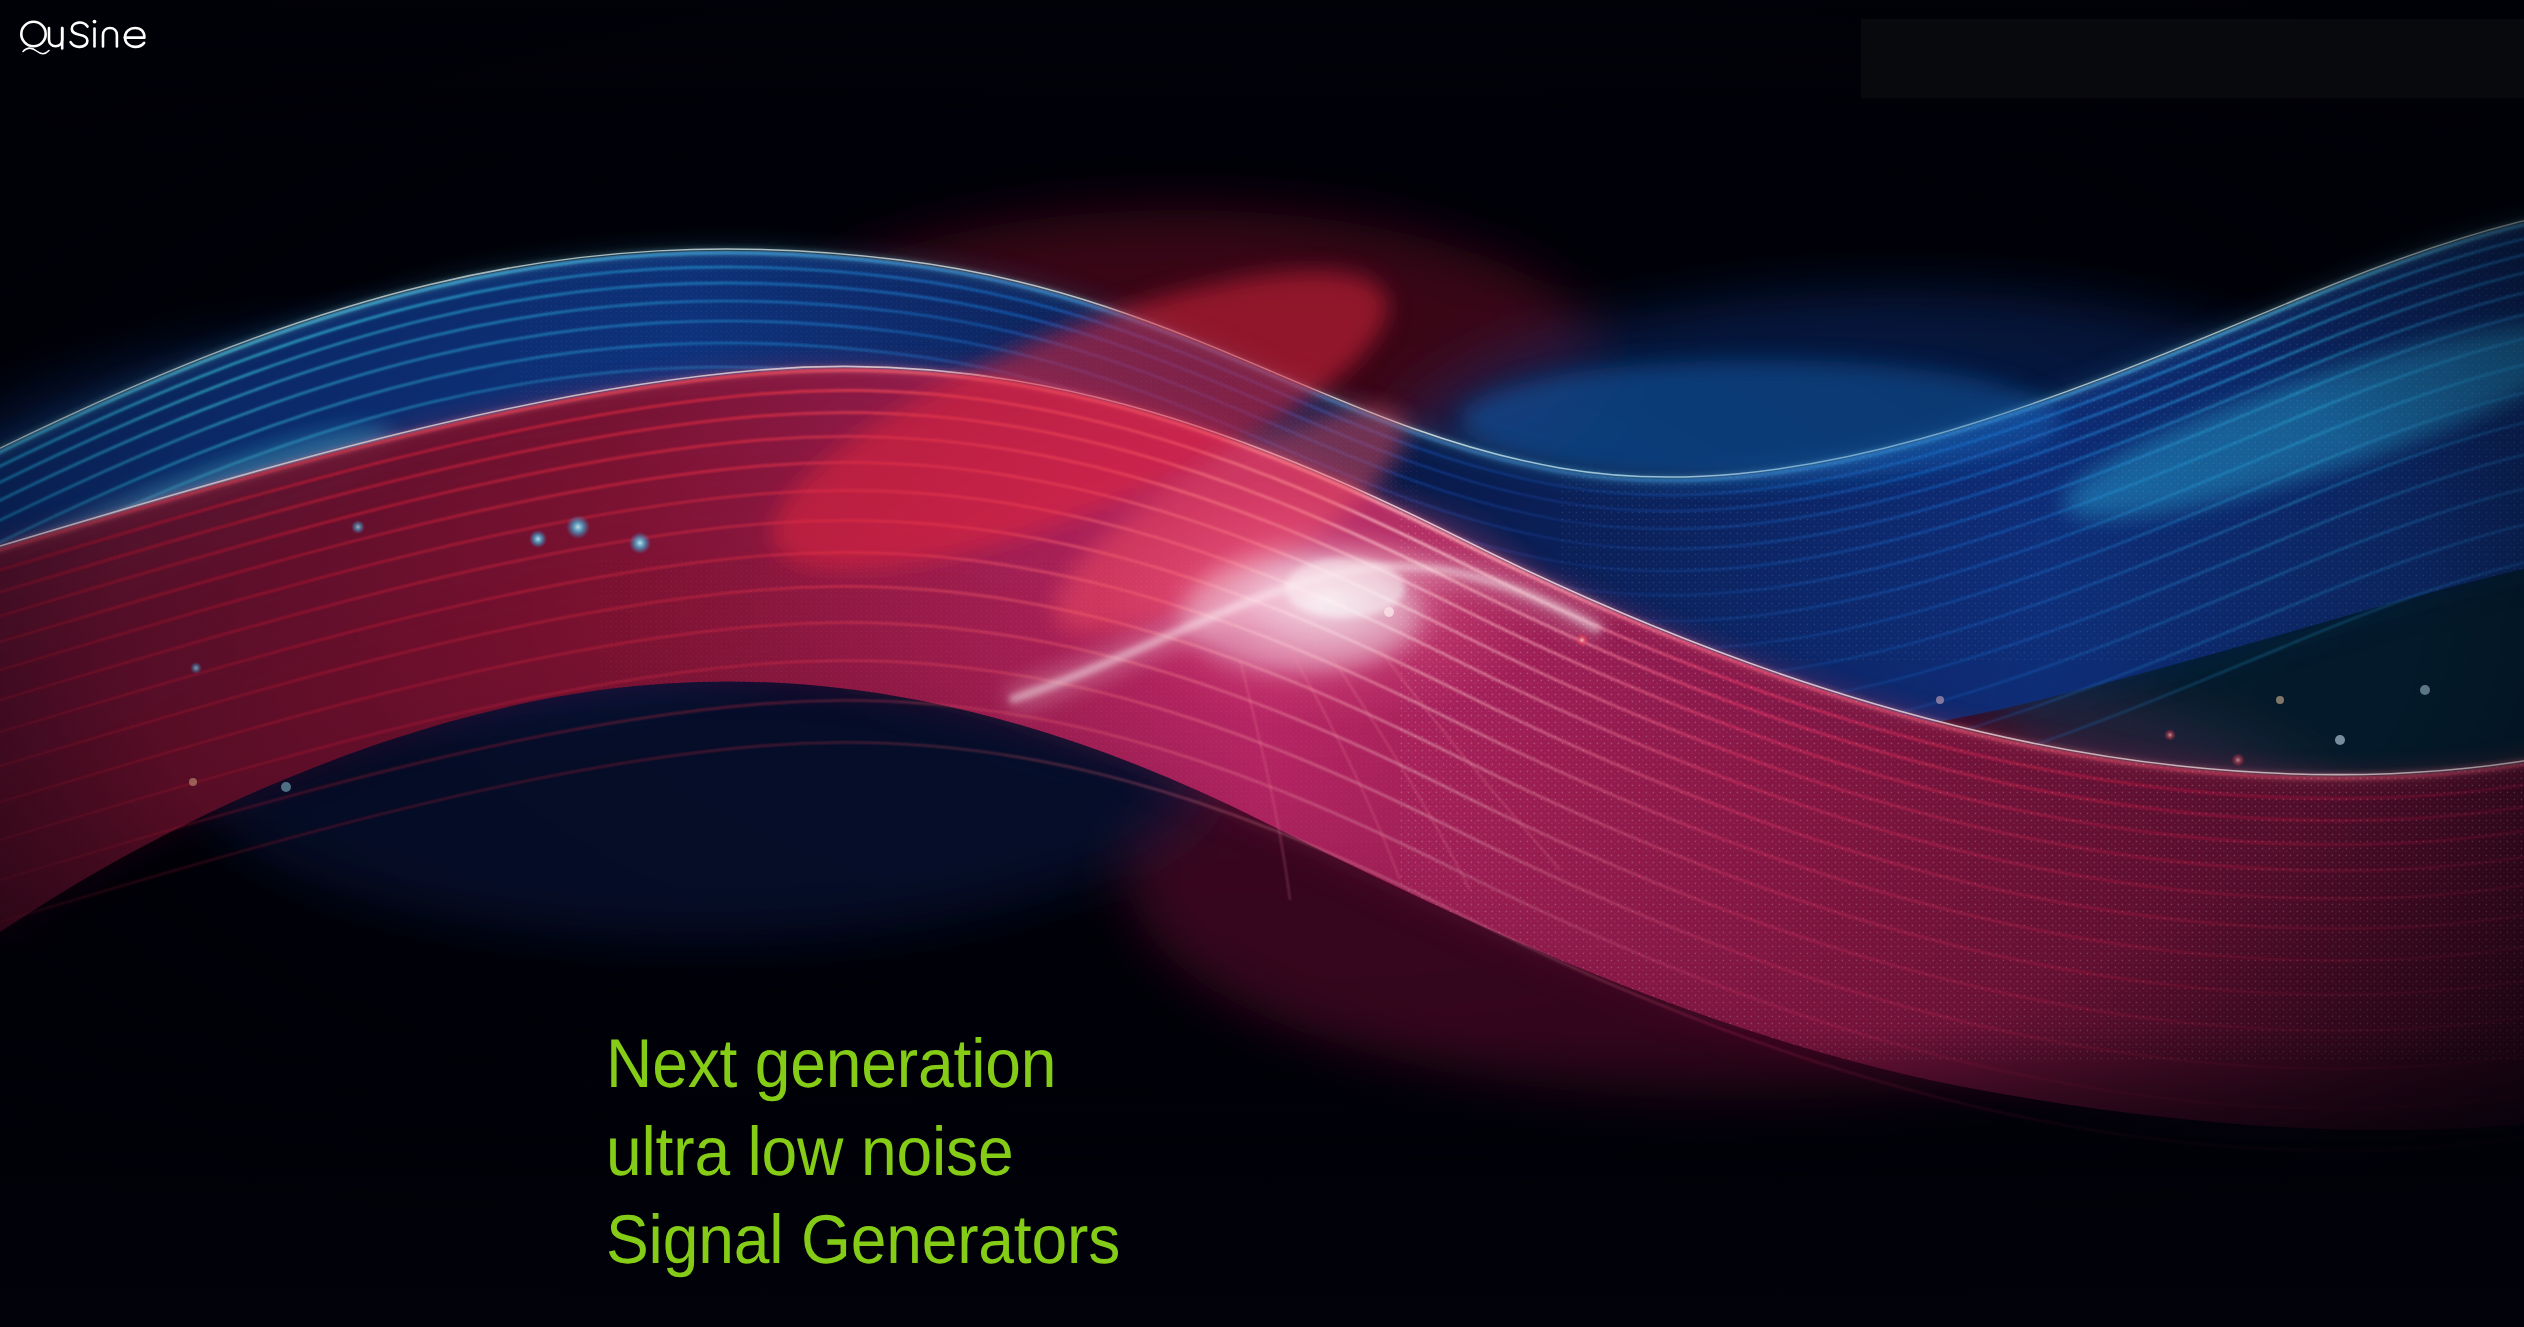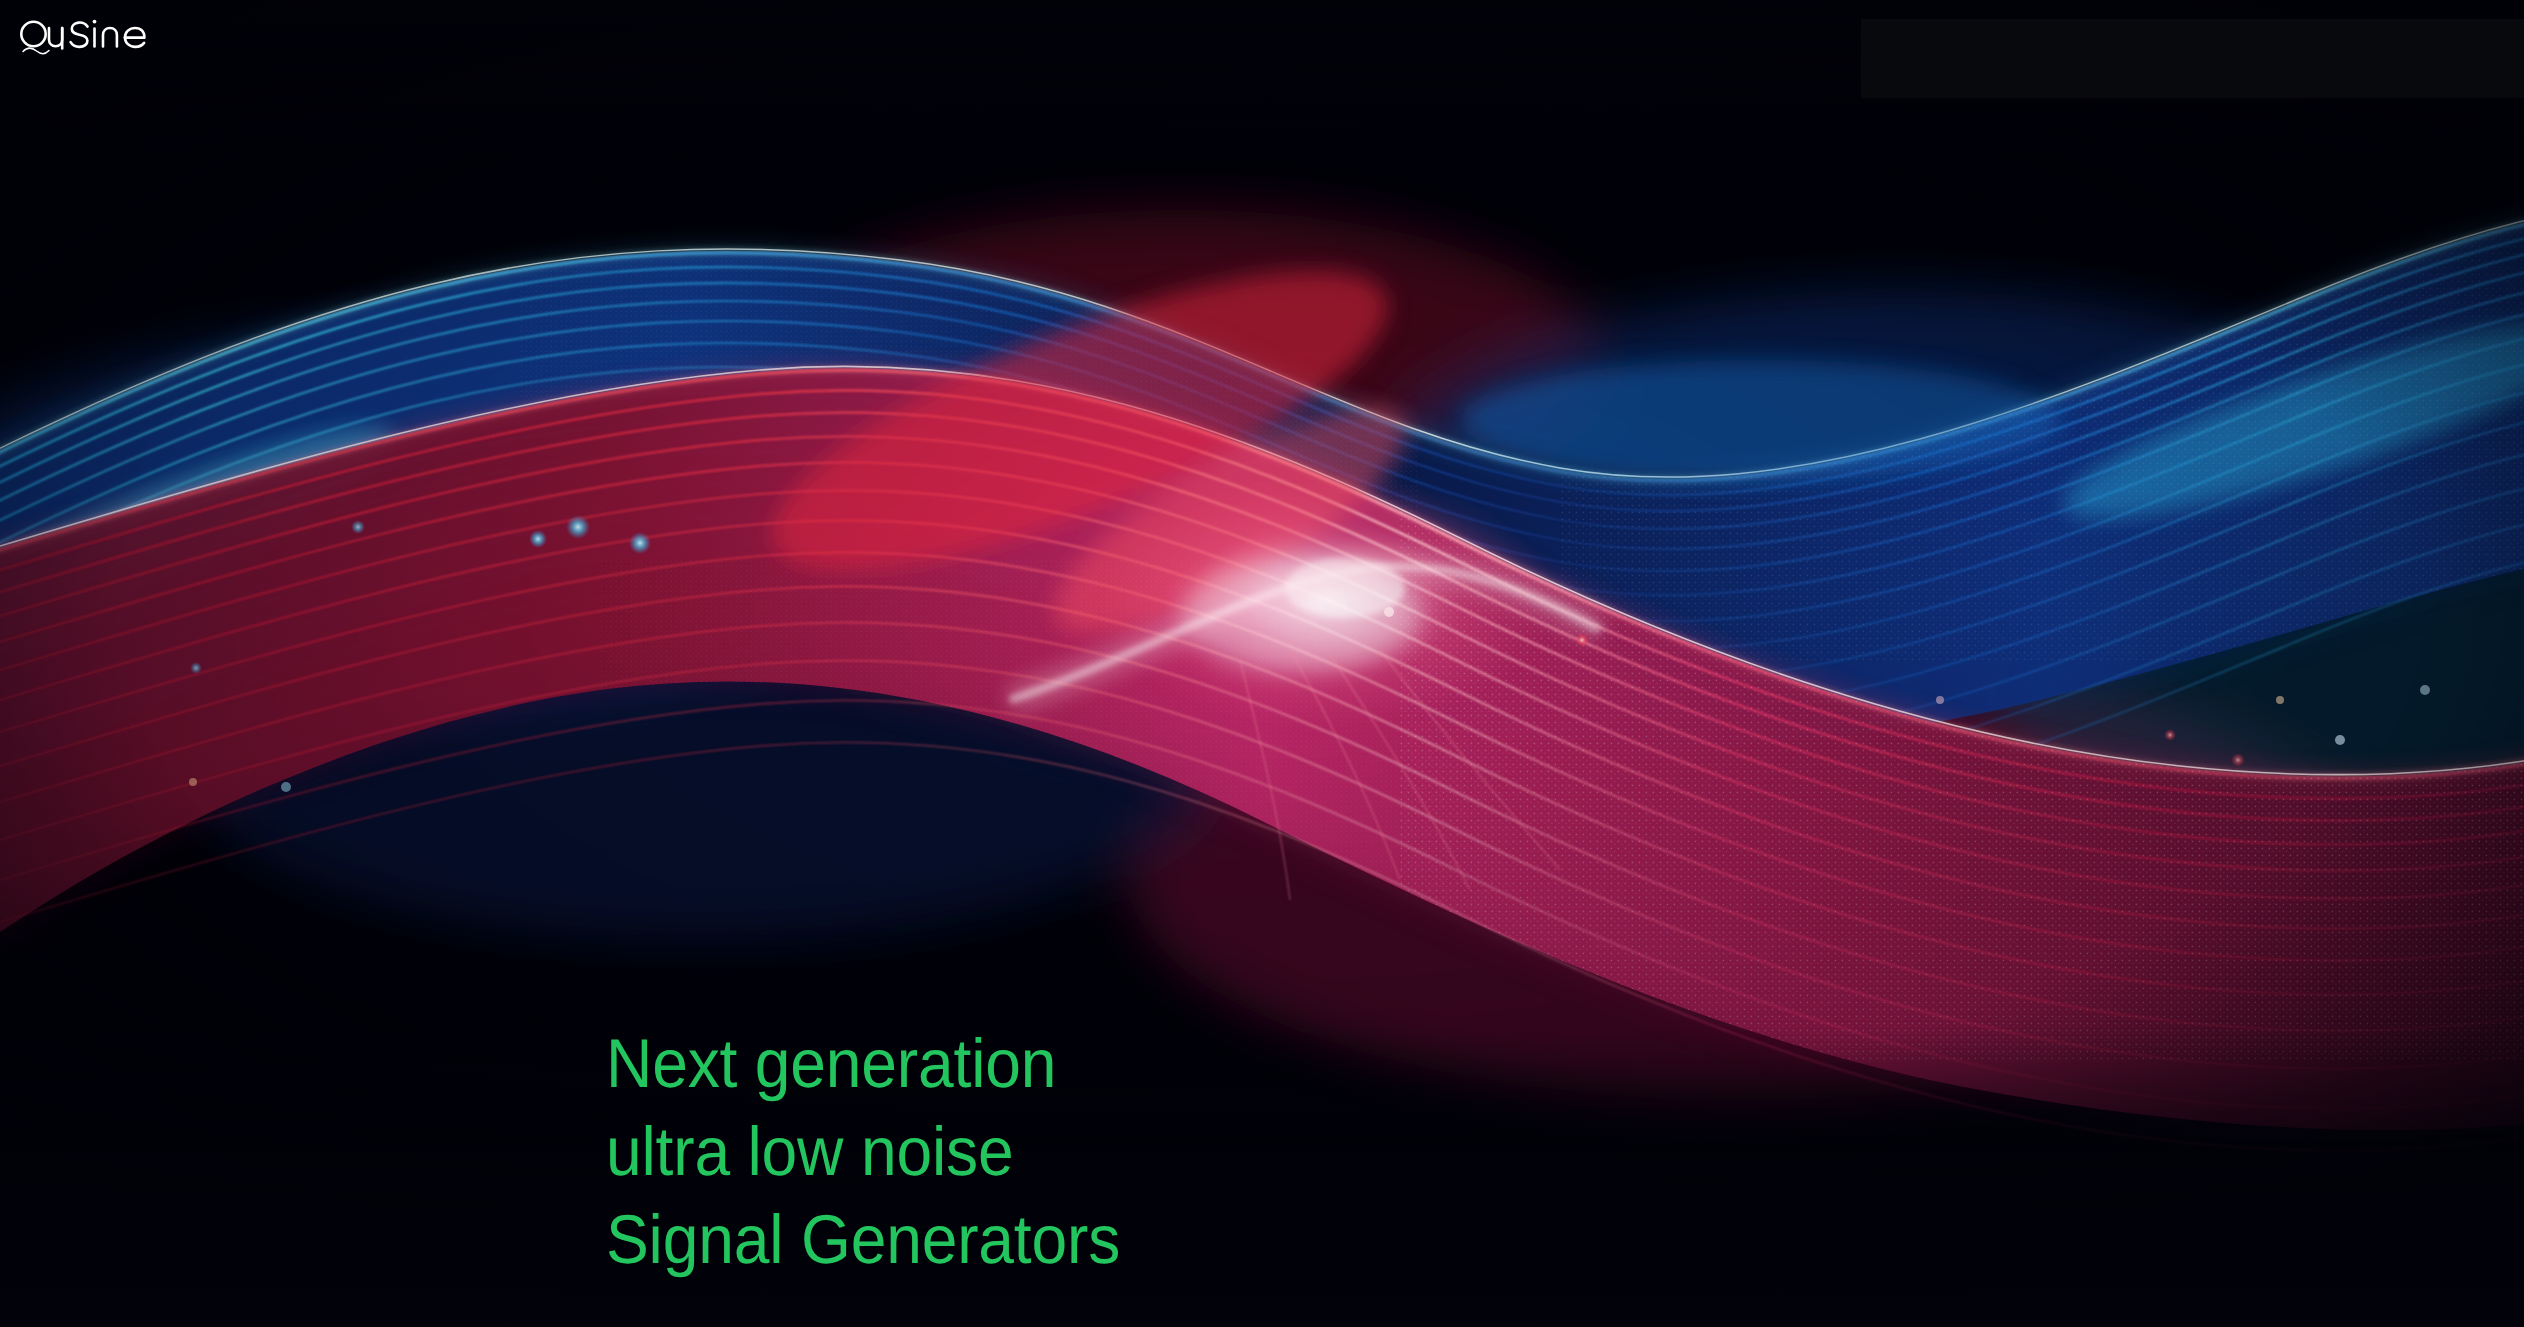--- a/index.html
+++ b/index.html
@@ -76,21 +76,21 @@
     background: #08090c;
     z-index: 15;
   }
 
   
   .headline {
     position: absolute;
     left: 606px;
     top: 974px;
     z-index: 20;
-    color: #22c55e;
+    color: #84cc16;
     font-family: "Liberation Sans Narrow", "Liberation Sans", sans-serif;
     font-size: 69px;
     line-height: 88px;
     font-weight: 400;
     letter-spacing: -0.2px;
     text-rendering: geometricPrecision;
   }
   .headline .line { display: block; white-space: nowrap; transform: scaleX(0.93); transform-origin: left center; }
 </style>
 </head>

